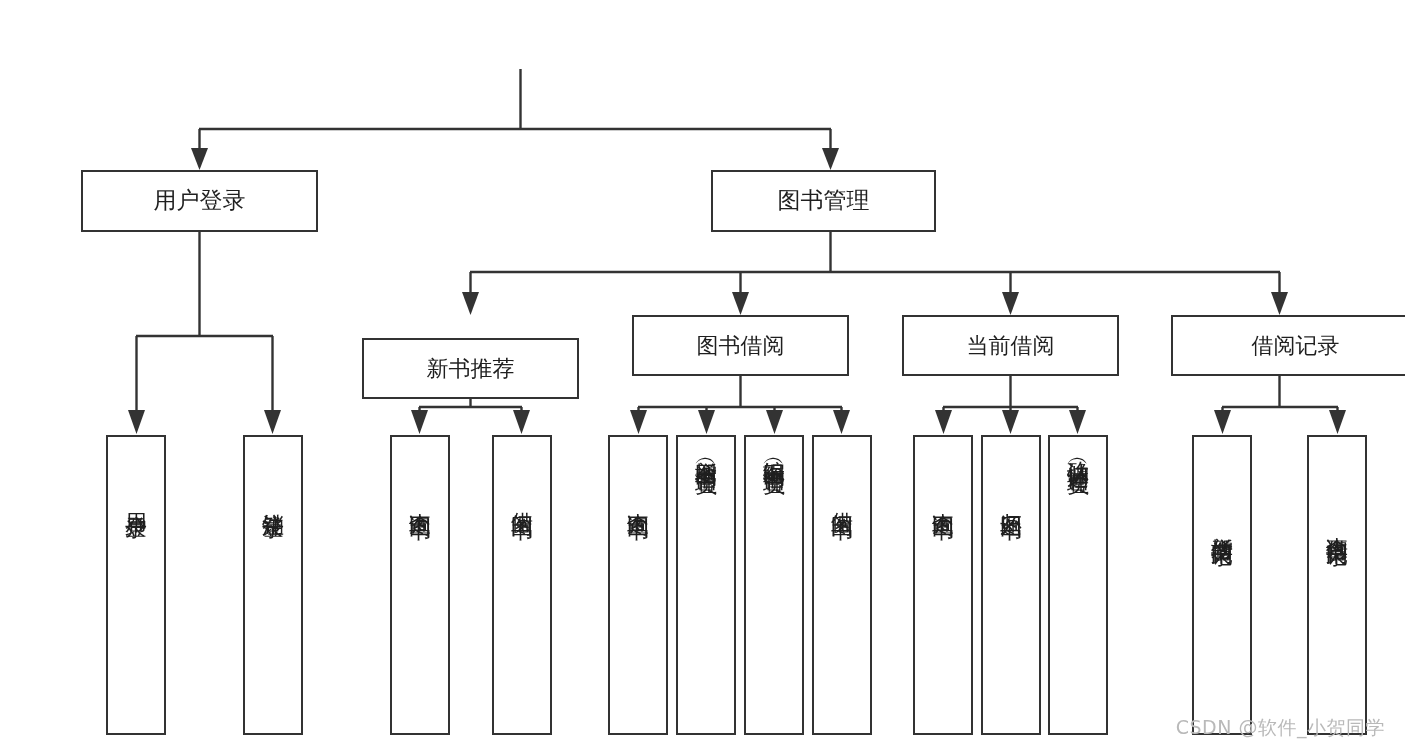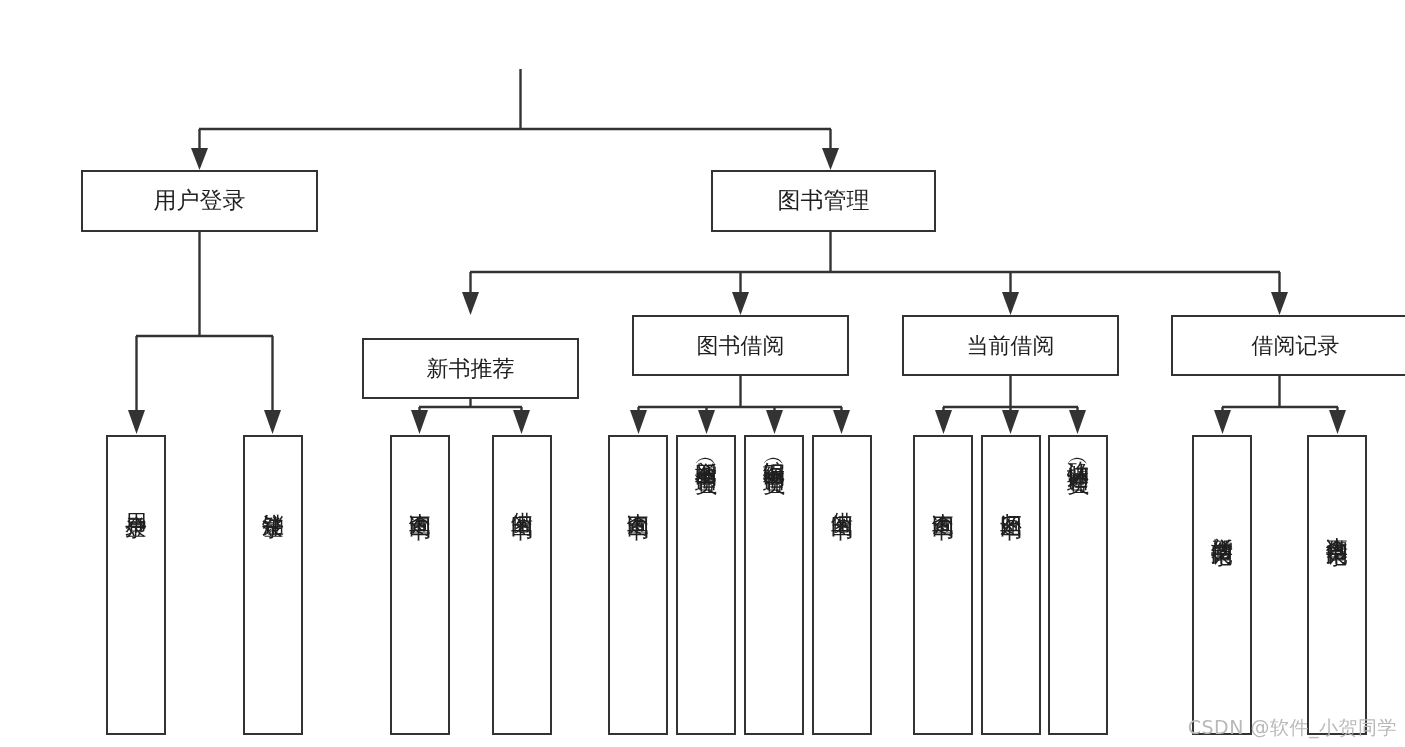--- a/index.html
+++ b/index.html
@@ -100,21 +100,21 @@
   .node.leaf.mid .label {
     margin-top: 82px;
   }
   .node.leaf.tall .label {
     margin-top: 6px;
   }
 
   
   #watermark {
     position: absolute;
-    right: 8px;
+    right: 20px;
     bottom: 6px;
     font-size: 19px;
     color: #b9b9b9;
     letter-spacing: 0.5px;
     z-index: 5;
     white-space: nowrap;
   }
 </style>
 </head>
 <body>

